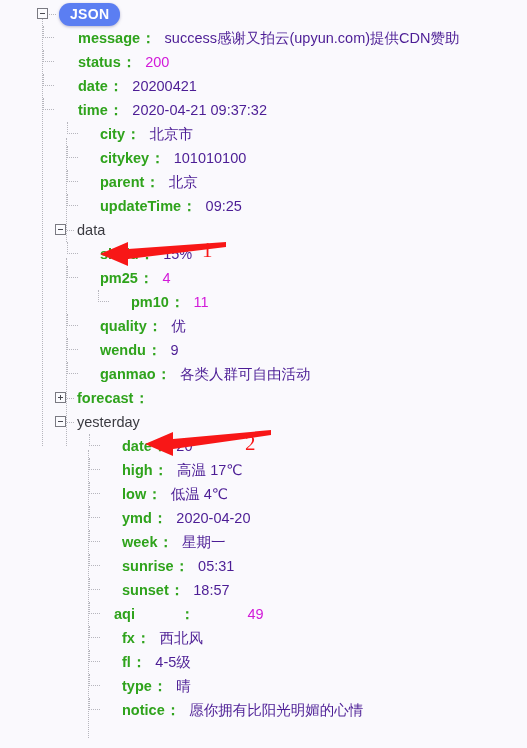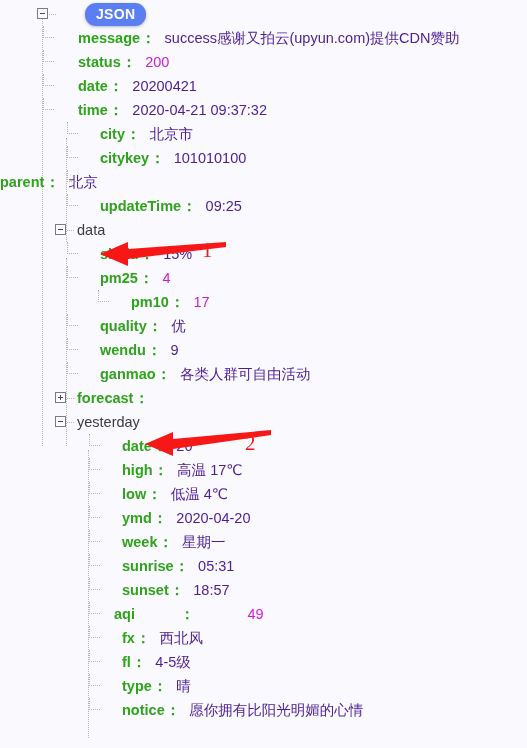--- a/index.html
+++ b/index.html
@@ -134,21 +134,21 @@
 <div id="viewer">
 
   <div class="rail" style="left:42px;  top:16px;  height:428px;"></div>
   <div class="rail" style="left:66px;  top:136px; height:104px;"></div>
   <div class="rail" style="left:66px;  top:256px; height:188px;"></div>
   <div class="rail" style="left:88px;  top:448px; height:288px;"></div>
 
   <div class="row" style="margin-top:2px;">
     <div class="toggle" style="left:37px; top:6px;"></div>
     <div class="stub" style="left:49px; top:12px; width:7px;"></div>
-    <div class="json-pill" style="margin-left:85px;">JSON</div>
+    <div class="json-pill" style="margin-left:59px;">JSON</div>
   </div>
 
   <div class="row" style="padding-left:78px;">
     <div class="elbow" style="left:43px; top:0;">
         <div class="v"></div>
         <div class="h"></div>
       </div>
     <span class="k">message</span>
     <span class="colon">：</span>
     <span class="v-str">success感谢又拍云(upyun.com)提供CDN赞助</span>
@@ -198,21 +198,21 @@
   <div class="row" style="padding-left:100px;">
     <div class="elbow" style="left:67px; top:0;">
         <div class="v"></div>
         <div class="h"></div>
       </div>
     <span class="k">citykey</span>
     <span class="colon">：</span>
     <span class="v-str">101010100</span>
   </div>
 
-  <div class="row" style="">
+  <div class="row" style="padding-left:100px;">
     <div class="elbow" style="left:67px; top:0;">
         <div class="v"></div>
         <div class="h"></div>
       </div>
     <span class="k">parent</span>
     <span class="colon">：</span>
     <span class="v-str">北京</span>
   </div>
 
   <div class="row" style="padding-left:100px;">
@@ -251,21 +251,21 @@
     <span class="v-num">4</span>
   </div>
 
   <div class="row" style="padding-left:100px;margin-left:31px;">
     <div class="elbow" style="left:67px; top:0;">
         <div class="v"></div>
         <div class="h"></div>
       </div>
     <span class="k">pm10</span>
     <span class="colon">：</span>
-    <span class="v-num">17</span>
+    <span class="v-num">11</span>
   </div>
 
   <div class="row" style="padding-left:100px;">
     <div class="elbow" style="left:67px; top:0;">
         <div class="v"></div>
         <div class="h"></div>
       </div>
     <span class="k">quality</span>
     <span class="colon">：</span>
     <span class="v-str">优</span>

